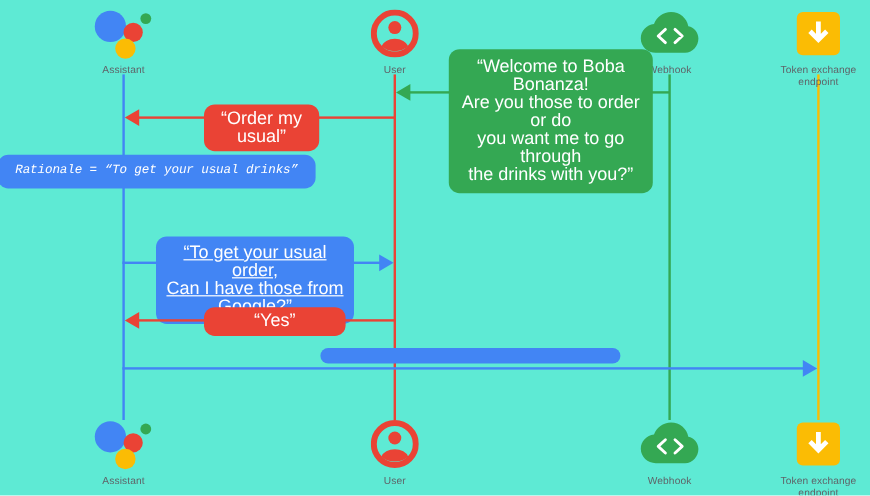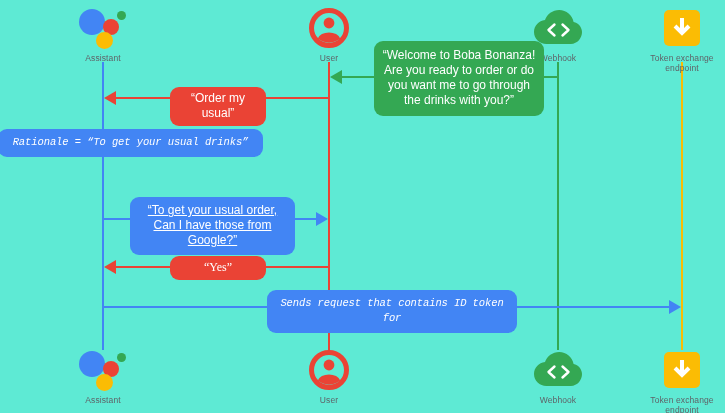--- a/index.html
+++ b/index.html
@@ -96,21 +96,21 @@
     color: #ffffff;
     text-align: center;
     box-sizing: border-box;
   }
   .bubble.red   { background: #EA4335; }
   .bubble.green { background: #34A853; }
   .bubble.blue  { background: #4285F4; }
 
   .bubble.sans {
     font-family: "Liberation Sans", sans-serif;
-    font-size: 12px;
+    font-size: 15px;
     line-height: 15px;
   }
   .bubble.mono {
     font-family: "Liberation Mono", monospace;
     font-style: italic;
     font-size: 10.5px;
     line-height: 15px;
     letter-spacing: -0.1px;
   }
 </style>
@@ -167,21 +167,21 @@
     <div class="actor-label">
       <span>Token exchange</span><br>
       <span>endpoint</span>
     </div>
   </div>
 
   <div class="hline" style="left:340px; top:76px; width:218px; background:#34A853;"></div>
   <div class="arrowhead arrow-left" style="left:330px; top:70px; color:#34A853;"></div>
   <div class="bubble green sans" style="left:374px; top:41px; width:170px; padding:7px 8px 8px;">
     <div>“Welcome to Boba Bonanza!</div>
-    <div>Are you ready to order or do</div>
+    <div>Are you those to order or do</div>
     <div>you want me to go through</div>
     <div>the drinks with you?”</div>
   </div>
 
   <div class="hline" style="left:114px; top:97px; width:216px; background:#EA4335;"></div>
   <div class="arrowhead arrow-left" style="left:104px; top:91px; color:#EA4335;"></div>
   <div class="bubble red sans" style="left:170px; top:87px; width:96px; padding:4px 6px 5px;">
     <div>“Order my usual”</div>
   </div>
 
@@ -191,28 +191,27 @@
 
   <div class="hline" style="left:102px; top:218px; width:216px; background:#4285F4;"></div>
   <div class="arrowhead arrow-right" style="left:316px; top:212px; color:#4285F4;"></div>
   <div class="bubble blue sans" style="left:130px; top:197px; width:165px; padding:6px 7px 7px;text-decoration:underline;">
     <div>“To get your usual order,</div>
     <div>Can I have those from Google?”</div>
   </div>
 
   <div class="hline" style="left:114px; top:266px; width:216px; background:#EA4335;"></div>
   <div class="arrowhead arrow-left" style="left:104px; top:260px; color:#EA4335;"></div>
-  <div class="bubble red sans" style="left:170px; top:256px; width:96px; padding:4px 6px 5px;font-family:Liberation Serif, serif;">
+  <div class="bubble red sans" style="left:170px; top:256px; width:118px; padding:4px 6px 5px;">
     <div>“Yes”</div>
   </div>
 
   <div class="hline" style="left:102px; top:306px; width:570px; background:#4285F4;"></div>
   <div class="arrowhead arrow-right" style="left:669px; top:300px; color:#4285F4;"></div>
   <div class="bubble blue mono" style="left:267px; top:290px; width:250px; padding:6px 8px 7px;">
-    <div>Sends request that contains ID token for</div>
   </div>
 
   <div class="actor" style="left:43px; top:348px;">
     <div class="icon-wrap">
       <span class="assistant-logo">
         <i class="dot-blue"></i>
           <i class="dot-red"></i>
           <i class="dot-yellow"></i>
           <i class="dot-green"></i>
       </span>

